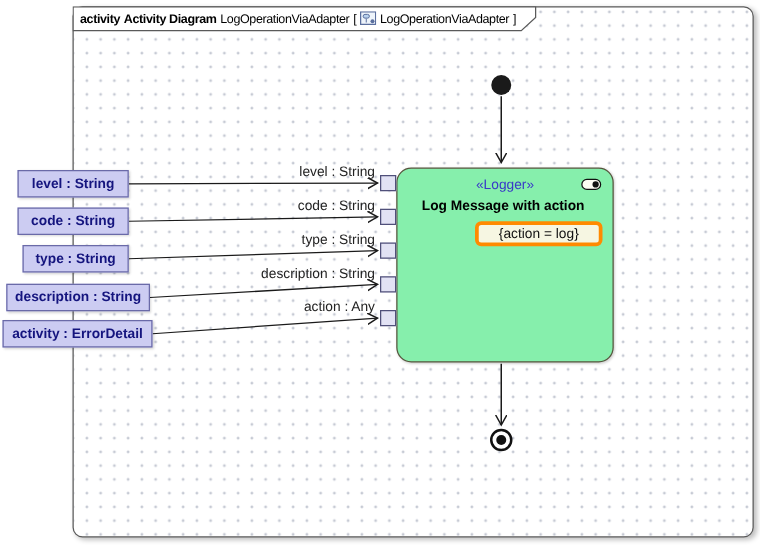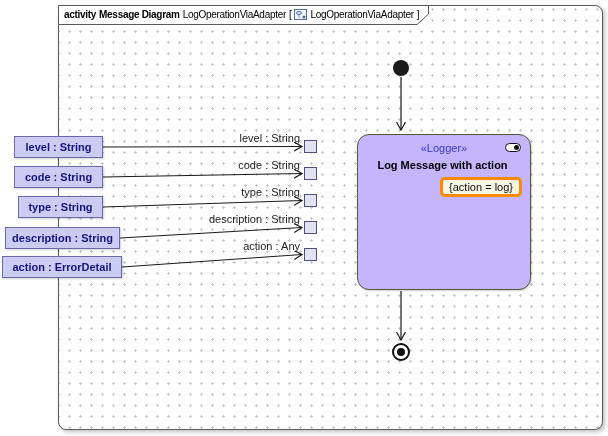--- a/index.html
+++ b/index.html
@@ -35,31 +35,31 @@
     position:absolute; z-index:3;
     background:#ccccf2; border:1px solid #6a6aa8;
     display:flex; align-items:center; justify-content:center;
     font-size:11px; font-weight:bold; color:#14147e;
     box-shadow:1px 1px 2px rgba(0,0,0,0.18);
   }
 
   
   .action {
     position:absolute; left:317px; top:134px; width:174px; height:156px;
-    background:#c4b5fd; border:1px solid #55553c; border-radius:12px;
-    z-index:3; box-shadow:1px 1px 2px rgba(0,0,0,0.18);margin-left:40px;
+    background:#86efac; border:1px solid #55553c; border-radius:12px;
+    z-index:3; box-shadow:1px 1px 2px rgba(0,0,0,0.18);
   }
   .stereotype { position:absolute; left:0; right:0; top:7px; text-align:center;
                 font-size:11px; color:#3939c8; }
   .action-name { position:absolute; left:0; right:3px; top:24px; text-align:center;
                  font-size:11px; font-weight:bold; color:#000; }
   .tagbox {
     position:absolute; right:8px; top:42px;
     border:3px solid #ff8a00; border-radius:5px; background:#f6f6e2;
-    font-size:11px; color:#111; padding:1px 6px; white-space:nowrap;
+    font-size:11px; color:#111; padding:1px 16px; white-space:nowrap;
   }
   .behavior-icon { position:absolute; right:9px; top:8px; width:16px; height:9px;
                    border:1px solid #111; border-radius:5px; background:#fdfdf4; }
   .behavior-icon::after { content:""; position:absolute; right:1px; top:1px;
                           width:5px; height:5px; border-radius:50%; background:#111; }
 
   
   .pin { position:absolute; left:304px; width:13px; height:13px; z-index:4;
          background:#e2e2f4; border:1px solid #50507a; }
   .pin-label { position:absolute; left:168px; width:132px; text-align:right;
@@ -79,21 +79,21 @@
 <div class="canvas">
 
   <div class="frame"></div>
 
   <svg class="tab-svg" width="372" height="21">
     <path d="M0.5,0.5 L370.5,0.5 L370.5,9 L359,19.5 L0.5,19.5 Z" fill="#ffffff" stroke="#5a5a5a" stroke-width="1"></path>
   </svg>
 
   <div class="tab-text">
     <span class="kw">activity</span>
-    <span class="dtype">Message Diagram</span>
+    <span class="dtype">Activity Diagram</span>
     <span>LogOperationViaAdapter</span>
     <span>[</span>
     <span class="dg-icon">
       <svg width="13" height="11" viewBox="0 0 13 11">
         <rect x="0.5" y="0.5" width="12" height="10" fill="#eef4fb" stroke="#5b6f9e"></rect>
         <rect x="2.5" y="2.5" width="5" height="3" rx="1.5" fill="#b9d2ee" stroke="#5b6f9e" stroke-width="0.8"></rect>
         <line x1="5" y1="6" x2="5" y2="9" stroke="#5b6f9e" stroke-width="0.8"></line>
         <circle cx="10" cy="8" r="1.6" fill="#5b6f9e"></circle>
       </svg>
     </span>
@@ -122,21 +122,21 @@
   <div class="param" style="left:14px; top:166px; width:89px; height:22px;">
     <span>code : String</span>
   </div>
   <div class="param" style="left:18px; top:196px; width:85px; height:22px;">
     <span>type : String</span>
   </div>
   <div class="param" style="left:5px; top:227px; width:115px; height:22px;">
     <span>description : String</span>
   </div>
   <div class="param" style="left:2px; top:256px; width:120px; height:22px;">
-    <span>action : ErrorDetail</span>
+    <span>activity : ErrorDetail</span>
   </div>
 
   <div class="pin-label" style="top:132px;">level : String</div>
   <div class="pin-label" style="top:159px;">code : String</div>
   <div class="pin-label" style="top:186px;">type : String</div>
   <div class="pin-label" style="top:213px;">description : String</div>
   <div class="pin-label" style="top:240px;">action : Any</div>
 
   <div class="initial"></div>
 

